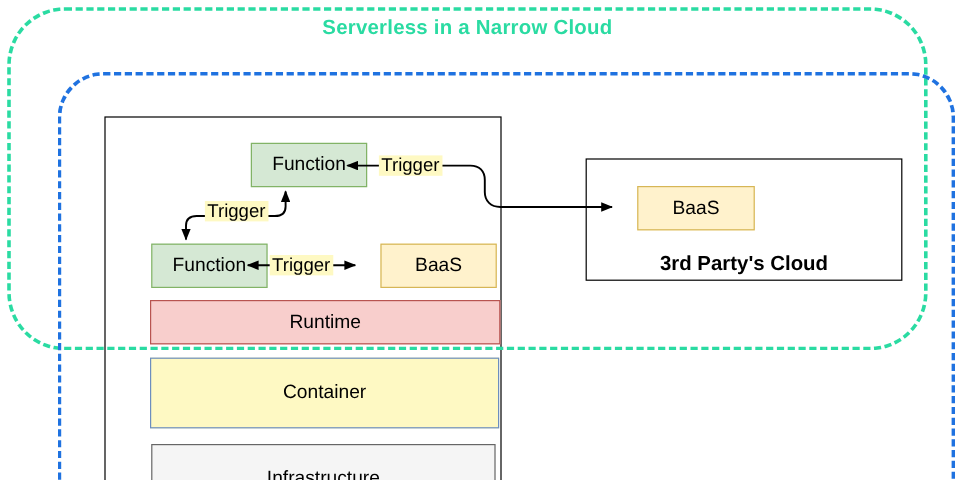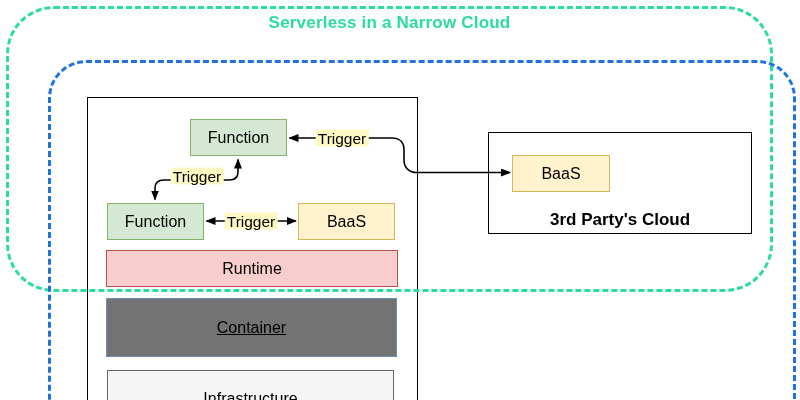--- a/index.html
+++ b/index.html
@@ -24,20 +24,21 @@
     background: #ffffff;
   }
   .node {
     position: absolute;
     border: 1.6px solid #000;
     display: flex;
     align-items: center;
     justify-content: center;
     font-size: 16px;
     text-align: center;
+    margin-left: 19px;
   }
   .diagram-title {
     position: absolute;
     text-align: center;
     font-weight: bold;
     font-size: 17px;
     letter-spacing: 0.2px;
   }
   .box-caption {
     position: absolute;
@@ -83,21 +84,21 @@
   </div>
 
   <div class="node" style="left: 190px; top: 119px; width: 97px; height: 37px; background: rgb(213, 232, 212); border-color: rgb(130, 179, 102);">Function</div>
 
   <div class="node" style="left: 107px; top: 203px; width: 97px; height: 37px; background: rgb(213, 232, 212); border-color: rgb(130, 179, 102);">Function</div>
 
   <div class="node" style="left: 298px; top: 203px; width: 97px; height: 37px; background: rgb(255, 242, 204); border-color: rgb(214, 182, 86);">BaaS</div>
 
   <div class="node" style="left: 106px; top: 250px; width: 292px; height: 37px; background: rgb(248, 206, 204); border-color: rgb(184, 84, 80);">Runtime</div>
 
-  <div class="node" style="left: 106px; top: 298px; width: 291px; height: 59px; background: #737373; border-color: rgb(108, 142, 191); text-decoration: underline;">Container</div>
+  <div class="node" style="left: 106px; top: 298px; width: 291px; height: 59px; background: #fef9c3; border-color: rgb(108, 142, 191);">Container</div>
 
   <div class="node" style="left: 107px; top: 370px; width: 287px; height: 57px; background: rgb(245, 245, 245); border-color: rgb(102, 102, 102);">Infrastructure</div>
 
   <div class="node" style="left: 512px; top: 155px; width: 98px; height: 37px; background: rgb(255, 242, 204); border-color: rgb(214, 182, 86);">BaaS</div>
 
   <div class="boundary" style="left: 6px; top: 6px; width: 767px; height: 286px; border-radius: 48px; border-color: rgb(42, 219, 162);"></div>
 
   <div class="boundary" style="left: 48px; top: 60px; width: 748px; height: 385px; border-radius: 38px; border-color: rgb(31, 114, 224);"></div>
 
   <div class="diagram-title" style="left: 6px; top: 13px; width: 767px; color: rgb(42, 219, 162);">Serverless in a Narrow Cloud</div>

